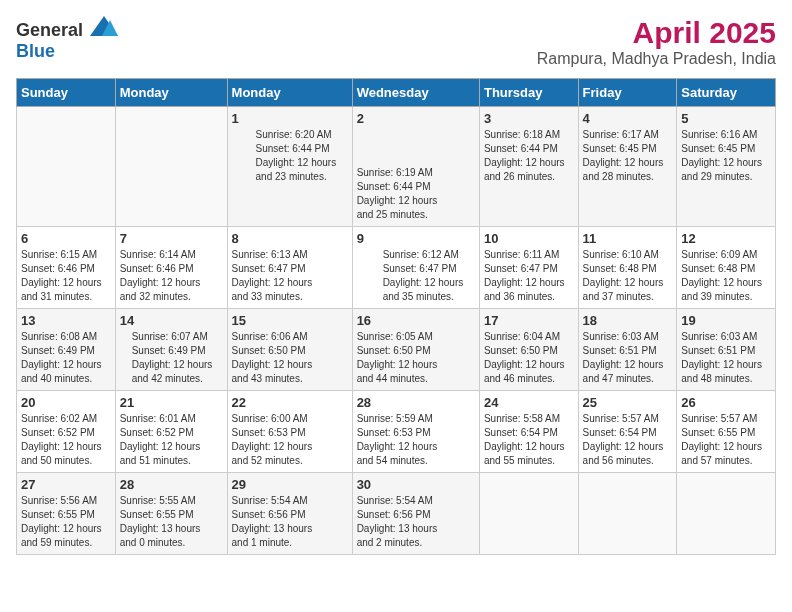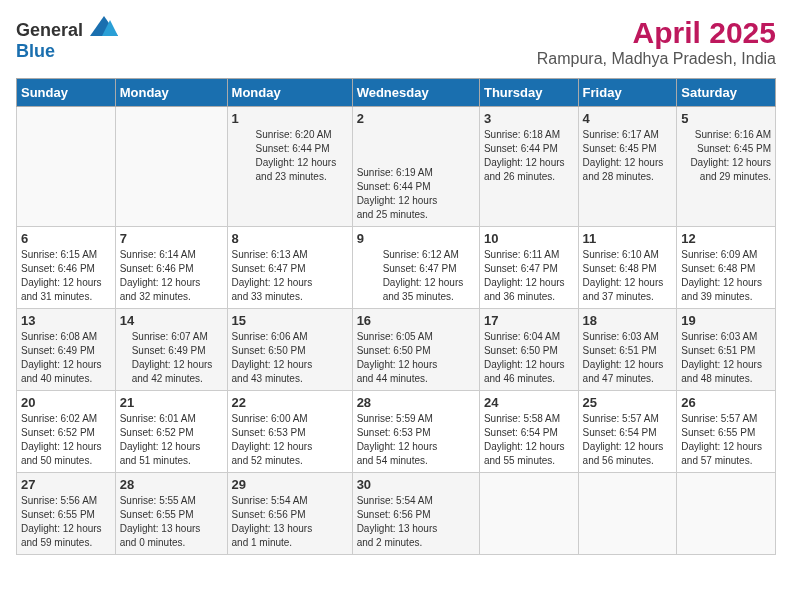--- a/index.html
+++ b/index.html
@@ -152,21 +152,21 @@
         </td>
         <td>
           <span class="day-number">4</span>
           <div class="day-info" style="white-space: pre-line;">Sunrise: 6:17 AM
 Sunset: 6:45 PM
 Daylight: 12 hours
 and 28 minutes.</div>
         </td>
         <td>
           <span class="day-number">5</span>
-          <div class="day-info" style="white-space: pre-line; text-align: right;">Sunrise: 6:16 AM
+          <div class="day-info" style="white-space: pre-line;">Sunrise: 6:16 AM
 Sunset: 6:45 PM
 Daylight: 12 hours
 and 29 minutes.</div>
         </td>
       </tr>
       <tr>
         <td>
           <span class="day-number">6</span>
           <div class="day-info" style="white-space: pre-line;">Sunrise: 6:15 AM
 Sunset: 6:46 PM

